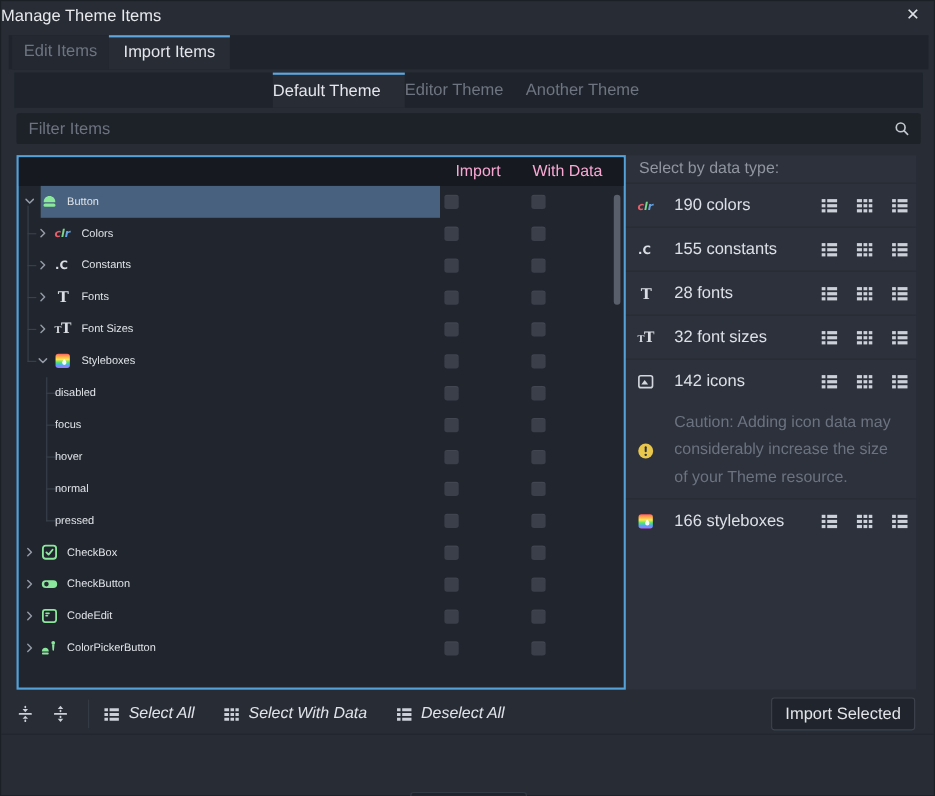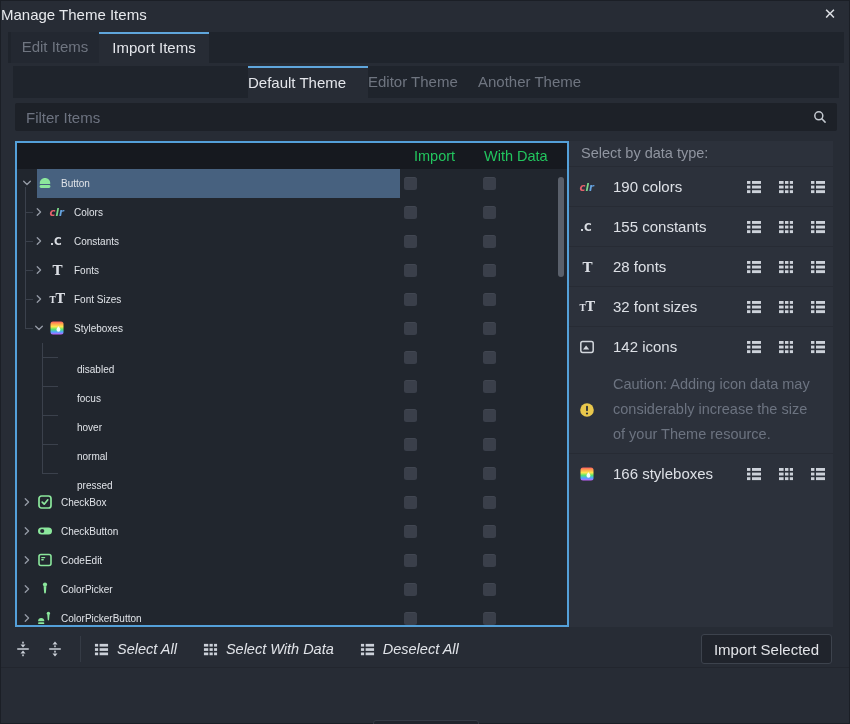--- a/index.html
+++ b/index.html
@@ -31,32 +31,32 @@
   .filter-wrap{position:absolute;left:14px;top:102px;width:822px;height:28px;background:#1d2128;border-radius:2px;}
   .filter-wrap input{position:absolute;left:0;top:0;width:100%;height:100%;background:transparent;border:none;outline:none;
       padding:0 30px 0 11px;box-sizing:border-box;color:#dfe2e7;font-size:15px;font-family:inherit;}
   .filter-wrap input::placeholder{color:#6d7380;opacity:1;}
   .search-ic{position:absolute;right:9px;top:6px;width:16px;height:16px;}
 
   
   .tree{position:absolute;left:14px;top:140px;width:554px;height:486px;box-sizing:border-box;
         border:2px solid #54a0d9;background:#21262e;overflow:hidden;}
   .tree-header{position:absolute;left:0;top:0;right:0;height:26px;background:#16191f;}
-  .tree-header span{position:absolute;top:0;line-height:26px;font-size:14.5px;color:#22c55e;}
+  .tree-header span{position:absolute;top:0;line-height:26px;font-size:14.5px;color:#f9a8d4;}
   .col-import{left:397px;}
   .col-withdata{left:467px;}
   .tree-body{position:absolute;left:0;top:26px;right:0;bottom:0;}
   .trow{position:relative;height:29px;}
   .sel-bg{position:absolute;left:20px;width:363px;top:0;bottom:0;background:#47617f;}
   .chev{position:absolute;top:7px;width:14px;height:14px;cursor:pointer;}
   .d0 .chev{left:3px;} .d1 .chev{left:15px;}
   .ticon{position:absolute;top:6px;width:16px;height:16px;}
   .d0 .ticon{left:20px;} .d1 .ticon{left:32px;}
   .tlabel{position:absolute;top:0;line-height:29px;font-size:10px;color:#e0e3e8;white-space:nowrap;}
-  .d0 .tlabel{left:44px;} .d1 .tlabel{left:57px;} .d2 .tlabel{left:60px;margin-top:12px;}
+  .d0 .tlabel{left:44px;} .d1 .tlabel{left:57px;} .d2 .tlabel{left:33px;}
   .stub{position:absolute;top:14px;height:1px;background:#3b414c;}
   .d1 .stub{left:8px;width:8px;} .d2 .stub{left:25px;width:16px;}
   .vline{position:absolute;width:1px;background:#3b414c;}
   .vline-a{left:8px;top:18px;height:142px;}
   .vline-b{left:25px;top:174px;height:131px;}
   .cb{position:absolute;top:8px;width:13px;height:13px;background:#3a3f4a;border-radius:2.5px;
       box-shadow:inset 0 1px 0 rgba(255,255,255,.04);cursor:pointer;}
   .cb1{left:387px;} .cb2{left:466px;}
   .scrollthumb{position:absolute;right:3px;top:34px;width:6px;height:100px;background:#5a606b;border-radius:3px;}
 
@@ -387,32 +387,20 @@
   </div>
         <div class="trow d0">
 
     <svg class="chev">
             <use href="#icon-chevron-right"></use>
           </svg>
     <svg class="ticon">
             <use href="#icon-codeedit"></use>
           </svg>
     <span class="tlabel">CodeEdit</span>
-    <span class="cb cb1"></span>
-    <span class="cb cb2"></span>
-  </div>
-        <div class="trow d0">
-
-    <svg class="chev">
-            <use href="#icon-chevron-right"></use>
-          </svg>
-    <svg class="ticon">
-            <use href="#icon-colorpicker"></use>
-          </svg>
-    <span class="tlabel">ColorPicker</span>
     <span class="cb cb1"></span>
     <span class="cb cb2"></span>
   </div>
         <div class="trow d0">
 
     <svg class="chev">
             <use href="#icon-chevron-right"></use>
           </svg>
     <svg class="ticon">
             <use href="#icon-colorpickerbutton"></use>

